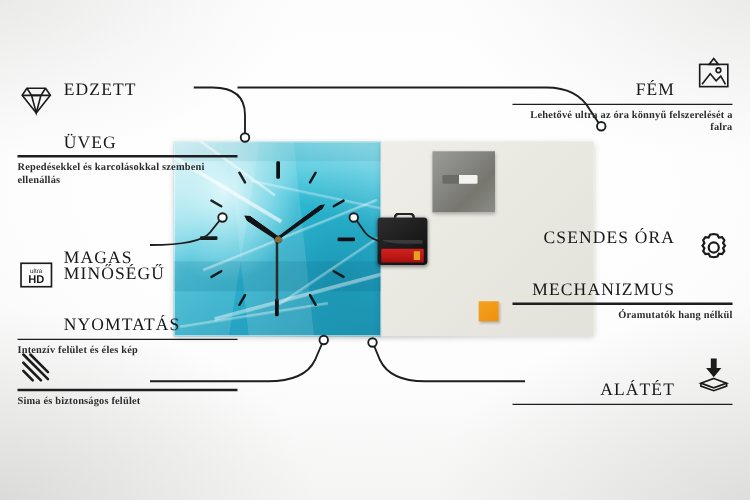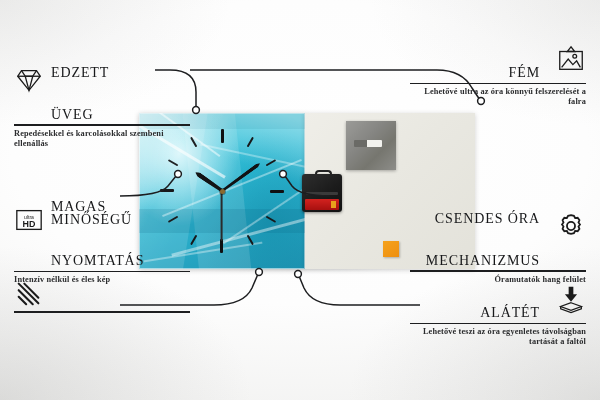--- a/index.html
+++ b/index.html
@@ -131,21 +131,21 @@
     font-family:"Liberation Serif",serif;
     font-size:8.3px;line-height:10.2px;color:#2b2c2e;letter-spacing:.15px;font-weight:bold;
   }
   .callout.right .sub{text-align:right;}
 
   
   #c-glass{left:14px;top:38px;}
   #c-print{left:14px;top:172px;}
   #c-edge{left:14px;top:278px;}
   #c-metal{left:410px;top:38px;}
-  #c-mech{left:410px;top:184px;}
+  #c-mech{left:410px;top:156px;}
   #c-foam{left:410px;top:278px;}
 
   #wires{position:absolute;left:0;top:0;width:600px;height:400px;pointer-events:none;}
 </style>
 </head>
 <body>
 
 <div id="stage">
 
   <div id="product">
@@ -272,37 +272,38 @@
           <text x="16" y="14.5" font-family="Liberation Sans, sans-serif" font-size="5.4" text-anchor="middle" fill="currentColor">ultra</text>
           <text x="16" y="23" font-family="Liberation Sans, sans-serif" font-size="9.5" font-weight="bold" text-anchor="middle" fill="currentColor">HD</text>
         </svg>
       </span>
       <div>
         <div class="ttl">MAGAS MINŐSÉGŰ</div>
         <div class="ttl">NYOMTATÁS</div>
       </div>
     </div>
     <div class="rule"></div>
-    <div class="sub">Intenzív nélkül és éles kép</div>
+    <div class="sub">Intenzív felület és éles kép</div>
   </div>
 
   <div class="callout left" id="c-edge">
     <div class="head">
       <span class="ico">
         <svg viewBox="0 0 32 32">
             <g stroke="currentColor" stroke-width="2.2" stroke-linecap="round">
           <path d="M5 6 L26 27"></path>
               <path d="M5 13 L20 28"></path>
               <path d="M5 20 L13 28"></path>
               <path d="M11 6 L26 21"></path>
         </g>
           </svg>
       </span>
     </div>
     <div class="rule"></div>
+    <div class="sub">Sima és biztonságos felület</div>
   </div>
 
   <div class="callout right" id="c-metal">
     <div class="head">
       <div>
         <div class="ttl">FÉM</div>
       </div>
       <span class="ico">
         <svg viewBox="0 0 32 32">
             <g fill="none" stroke="currentColor" stroke-width="1.4">
@@ -327,35 +328,34 @@
       <span class="ico">
         <svg viewBox="0 0 32 32">
             <g fill="none" stroke="currentColor" stroke-width="1.9">
           <path d="M16 4.5 l3.1 .6 1.3 2.4 2.7-.3 1.9 2.5 -1 2.5 1.6 2.2 -1.6 2.2 1 2.5 -1.9 2.5 -2.7-.3 -1.3 2.4 -3.1 .6 -3.1-.6 -1.3-2.4 -2.7 .3 -1.9-2.5 1-2.5 -1.6-2.2 1.6-2.2 -1-2.5 1.9-2.5 2.7 .3 1.3-2.4 Z"></path>
           <circle cx="16" cy="16" r="4.3"></circle>
         </g>
           </svg>
       </span>
     </div>
     <div class="rule"></div>
-    <div class="sub">Óramutatók hang felület</div>
+    <div class="sub">Óramutatók hang nélkül</div>
   </div>
 
   <div class="callout right" id="c-foam">
     <div class="head">
       <div>
         <div class="ttl">ALÁTÉT</div>
       </div>
       <span class="ico">
         <svg viewBox="0 0 32 32">
           <path d="M13.5 3 h5 v8 h4 L16 19 L9.5 11 h4 Z" fill="currentColor"></path>
           <g fill="none" stroke="currentColor" stroke-width="1.4">
             <path d="M16 20 L27 24 L16 28 L5 24 Z"></path>
             <path d="M5 24 v2.5 L16 30.5 L27 26.5 V24"></path>
           </g>
         </svg>
       </span>
     </div>
     <div class="rule"></div>
-    <div class="sub">Lehetővé teszi az óra egyenletes távolságban tartását a faltól</div>
   </div>
 
 </div>
 
 </body></html>

